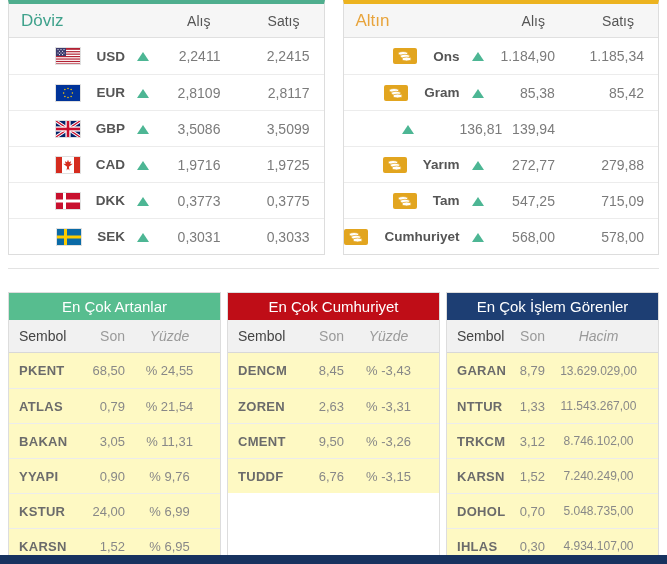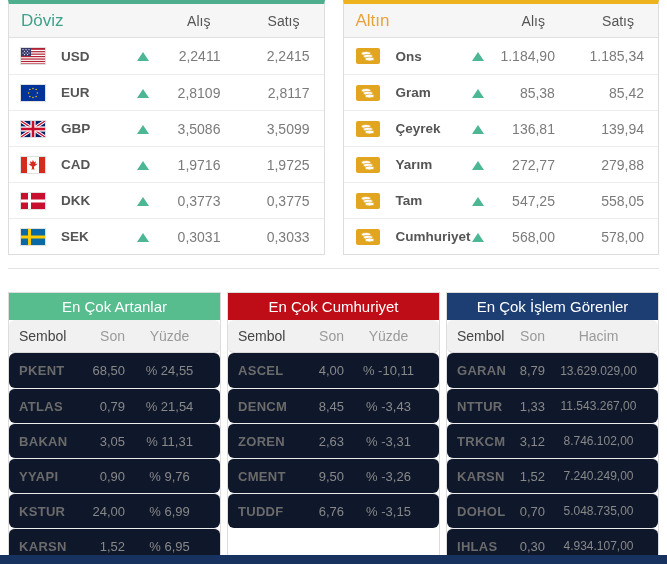--- a/index.html
+++ b/index.html
@@ -10,47 +10,47 @@
   
   .top-section { display:flex; gap:18px; margin:0 8px; }
   .rate-panel { flex:1; border:1px solid #ddd; border-top:4px solid var(--accent,#ccc); background:#fff; }
   .rate-head { display:grid; grid-template-columns:104px 36px 1fr 1.45fr; align-items:center;
     height:34px; background:#f6f6f6; border-bottom:1px solid #e0e0e0; padding:0 12px; }
   .rate-title { grid-column:1 / 3; font-size:17px; }
   .rate-col { text-align:right; padding-right:12px; font-size:14px; color:#555; }
   .fx-row { display:grid; grid-template-columns:104px 36px 1fr 1.45fr; align-items:center;
     height:36px; padding:0 12px; border-top:1px solid #ececec; background:#fff; cursor:pointer; }
   .fx-row:first-child { border-top:none; }
-  .cell.name { display:flex; align-items:center; gap:16px; min-width:0; }
+  .cell.name { display:flex; align-items:center; gap:16px; min-width:0;justify-content:flex-end; }
   .code { font-size:13.5px; font-weight:bold; color:#555; white-space:nowrap; }
   .flag, .coin { display:inline-flex; line-height:0; flex:0 0 auto; }
   .flag svg { outline:1px solid rgba(0,0,0,.12); }
   .cell.tri { text-align:center; }
   .triangle-up { display:inline-block; width:0; height:0;
     border-left:6.5px solid transparent; border-right:6.5px solid transparent;
     border-bottom:9px solid var(--up,#4db694); }
   .cell.val { text-align:right; font-size:14px; color:#7b7b7b; padding-right:2px; }
 
   
   .divider { margin:13px 8px 23px; border-top:1px solid #e3e3e3; height:0; }
 
   
   .bottom-section { display:flex; gap:6px; margin:0 8px; }
   .stock-panel { flex:1; border:1px solid #ddd; background:#fff; }
   .stock-bar { height:27px; display:flex; align-items:center; justify-content:center;
     color:#fff; font-size:15px; background:var(--bar,#888); }
   .stock-cols, .stock-row { display:grid; grid-template-columns:62px 48px 1fr;
-    align-items:center; padding:0 10px;border-radius:6px; }
+    align-items:center; padding:0 10px; }
   .stock-panel.wide-last .stock-cols, .stock-panel.wide-last .stock-row
     { grid-template-columns:56px 36px 1fr; }
   .stock-cols { height:33px; background:#f1f1f1; border-bottom:1px solid #d8d8d8; }
   .h-sym { font-size:14px; color:#444; }
   .h-son { font-size:14px; color:#9a9a9a; text-align:right; padding-right:4px; }
-  .h-third { font-size:14px; color:#9a9a9a; text-align:center; }
-  .stock-row { height:35px; border-top:1px solid #ececec; cursor:pointer; background:#0f172a; }
+  .h-third { font-size:14px; color:#9a9a9a; text-align:center;font-style:italic; }
+  .stock-row { height:35px; border-top:1px solid #ececec; cursor:pointer; background:#fef9c3; }
   .stock-row:first-child { border-top:none; }
   .s-sym { font-size:13px; font-weight:bold; color:#6b6b6b; letter-spacing:.3px; }
   .s-son { font-size:13px; color:#888; text-align:right; padding-right:4px; }
   .s-third { font-size:13px; color:#888; text-align:center; white-space:nowrap; }
   .stock-panel.wide-last .s-third { font-size:12px; }
 
   
   .footer-bar { position:absolute; left:0; right:0; bottom:0; height:9px; background:var(--footer,#16325e); }
 </style>
 </head>
@@ -229,85 +229,72 @@
                   </g>
                 </svg>
               </span>
          <span class="code">Gram</span>
        </div>
        <div class="cell tri"><span class="triangle-up"></span></div>
        <div class="cell val">85,38</div>
        <div class="cell val">85,42</div>
      </div>
           <div class="fx-row">
+       <div class="cell tri"><span class="triangle-up"></span></div>
+       <div class="cell val">136,81</div>
+       <div class="cell val">139,94</div>
+     </div>
+          <div class="fx-row">
        <div class="cell name">
          <span class="coin">
                 <svg width="24" height="16" viewBox="0 0 24 16">
                   <rect width="24" height="16" rx="2" fill="#e2a51f"></rect>
                   <g fill="#fff" stroke="#e2a51f" stroke-width="0.7">
                     <ellipse cx="10" cy="5.4" rx="4.6" ry="1.9"></ellipse>
                     <ellipse cx="12" cy="8.2" rx="4.6" ry="1.9"></ellipse>
                     <ellipse cx="13.6" cy="11" rx="4.6" ry="1.9"></ellipse>
                   </g>
                 </svg>
               </span>
-         <span class="code">Çeyrek</span>
-       </div>
-       <div class="cell tri"><span class="triangle-up"></span></div>
-       <div class="cell val">136,81</div>
-       <div class="cell val">139,94</div>
+         <span class="code">Yarım</span>
+       </div>
+       <div class="cell tri"><span class="triangle-up"></span></div>
+       <div class="cell val">272,77</div>
+       <div class="cell val">279,88</div>
      </div>
           <div class="fx-row">
        <div class="cell name">
          <span class="coin">
                 <svg width="24" height="16" viewBox="0 0 24 16">
                   <rect width="24" height="16" rx="2" fill="#e2a51f"></rect>
                   <g fill="#fff" stroke="#e2a51f" stroke-width="0.7">
                     <ellipse cx="10" cy="5.4" rx="4.6" ry="1.9"></ellipse>
                     <ellipse cx="12" cy="8.2" rx="4.6" ry="1.9"></ellipse>
                     <ellipse cx="13.6" cy="11" rx="4.6" ry="1.9"></ellipse>
                   </g>
                 </svg>
               </span>
-         <span class="code">Yarım</span>
-       </div>
-       <div class="cell tri"><span class="triangle-up"></span></div>
-       <div class="cell val">272,77</div>
-       <div class="cell val">279,88</div>
+         <span class="code">Tam</span>
+       </div>
+       <div class="cell tri"><span class="triangle-up"></span></div>
+       <div class="cell val">547,25</div>
+       <div class="cell val">715,09</div>
      </div>
           <div class="fx-row">
        <div class="cell name">
          <span class="coin">
                 <svg width="24" height="16" viewBox="0 0 24 16">
                   <rect width="24" height="16" rx="2" fill="#e2a51f"></rect>
                   <g fill="#fff" stroke="#e2a51f" stroke-width="0.7">
                     <ellipse cx="10" cy="5.4" rx="4.6" ry="1.9"></ellipse>
                     <ellipse cx="12" cy="8.2" rx="4.6" ry="1.9"></ellipse>
                     <ellipse cx="13.6" cy="11" rx="4.6" ry="1.9"></ellipse>
                   </g>
                 </svg>
               </span>
-         <span class="code">Tam</span>
-       </div>
-       <div class="cell tri"><span class="triangle-up"></span></div>
-       <div class="cell val">547,25</div>
-       <div class="cell val">558,05</div>
-     </div>
-          <div class="fx-row">
-       <div class="cell name">
-         <span class="coin">
-                <svg width="24" height="16" viewBox="0 0 24 16">
-                  <rect width="24" height="16" rx="2" fill="#e2a51f"></rect>
-                  <g fill="#fff" stroke="#e2a51f" stroke-width="0.7">
-                    <ellipse cx="10" cy="5.4" rx="4.6" ry="1.9"></ellipse>
-                    <ellipse cx="12" cy="8.2" rx="4.6" ry="1.9"></ellipse>
-                    <ellipse cx="13.6" cy="11" rx="4.6" ry="1.9"></ellipse>
-                  </g>
-                </svg>
-              </span>
          <span class="code">Cumhuriyet</span>
        </div>
        <div class="cell tri"><span class="triangle-up"></span></div>
        <div class="cell val">568,00</div>
        <div class="cell val">578,00</div>
      </div>
         </div>
     </section>
 
   </div>
@@ -363,25 +350,20 @@
       <div class="stock-bar" style="--bar: #bf0d17;">
         <span>En Çok Cumhuriyet</span>
       </div>
       <div class="stock-cols">
         <span class="h-sym">Sembol</span>
         <span class="h-son">Son</span>
         <span class="h-third">Yüzde</span>
       </div>
       <div class="stock-rows">
           <div class="stock-row">
-         <span class="s-sym">ASCEL</span>
-         <span class="s-son">4,00</span>
-         <span class="s-third">% -10,11</span>
-       </div>
-          <div class="stock-row">
          <span class="s-sym">DENCM</span>
          <span class="s-son">8,45</span>
          <span class="s-third">% -3,43</span>
        </div>
           <div class="stock-row">
          <span class="s-sym">ZOREN</span>
          <span class="s-son">2,63</span>
          <span class="s-third">% -3,31</span>
        </div>
           <div class="stock-row">

